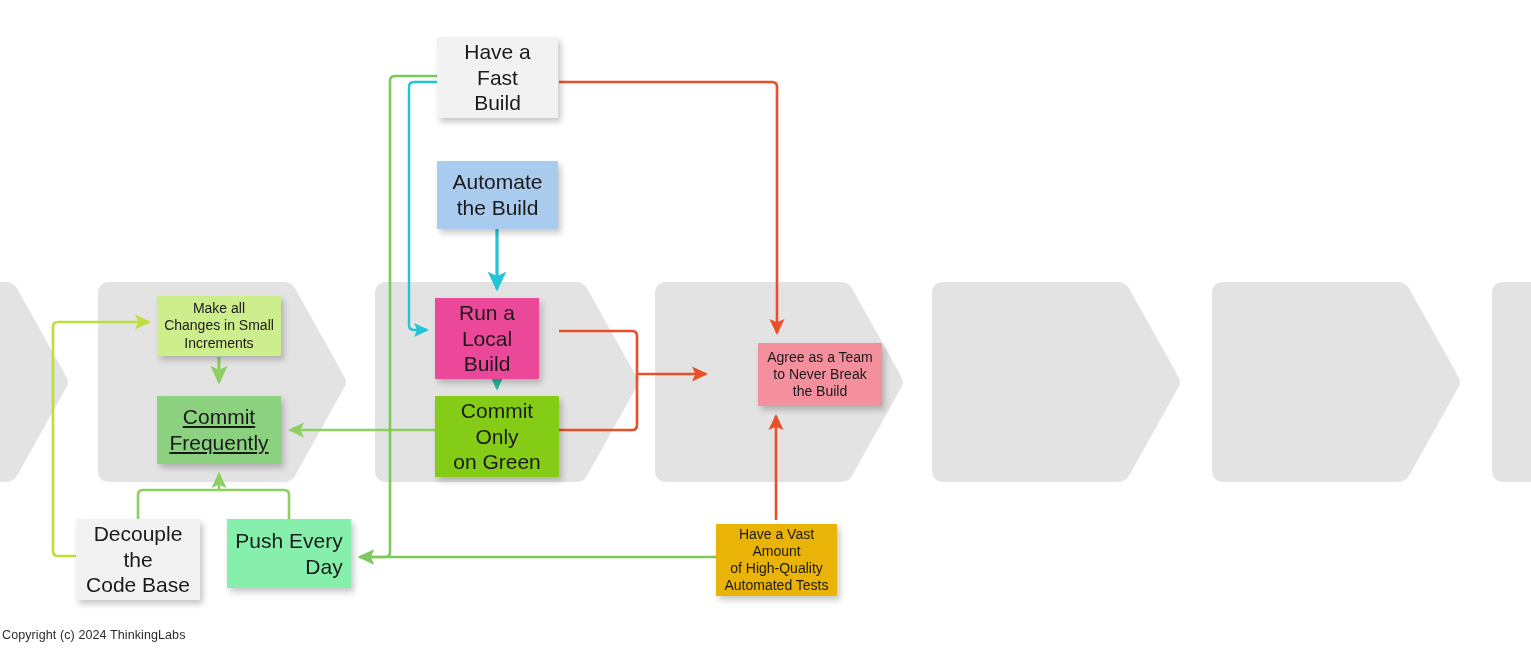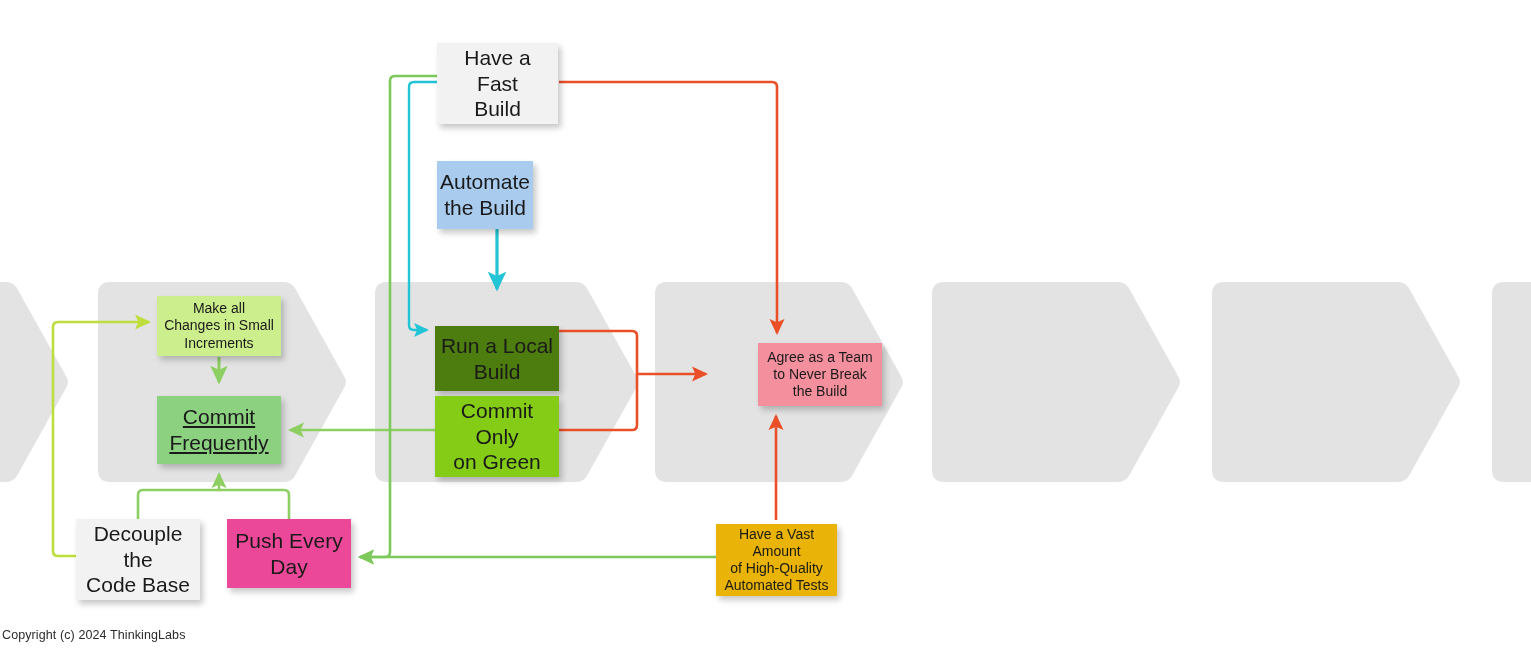--- a/index.html
+++ b/index.html
@@ -116,36 +116,36 @@
     <path d="M138,519 L138,495 Q138,490 143,490 L219,490 L219,474" fill="none" stroke="#8dcf62" stroke-width="2.6" marker-end="url(#ah-lgreen)"></path>
 
     <path d="M289,519 L289,495 Q289,490 284,490 L219,490" fill="none" stroke="#8dcf62" stroke-width="2.6"></path>
 
     <path d="M437,76 L395,76 Q390,76 390,81 L390,552 Q390,557 385,557 L360,557" fill="none" stroke="#7ec95b" stroke-width="2.6" marker-end="url(#ah-green)"></path>
 
     <path d="M716,557 L360,557" fill="none" stroke="#7ec95b" stroke-width="2.6" marker-end="url(#ah-green)"></path>
   </svg>
 
   <div id="node-layer">
-      <div class="node big" style="left: 437px; top: 43px; width: 121px; min-height: 76px; background: rgb(242, 242, 242);">Have a Fast
+      <div class="node big" style="left: 437px; top: 37px; width: 121px; min-height: 76px; background: rgb(242, 242, 242);">Have a Fast
 Build</div>
-      <div class="node big" style="left: 437px; top: 161px; width: 96px; min-height: 68px; background: rgb(168, 203, 238);">Automate
+      <div class="node big" style="left: 437px; top: 161px; width: 121px; min-height: 68px; background: rgb(168, 203, 238);">Automate
 the Build</div>
-      <div class="node big" style="left: 435px; top: 298px; width: 124px; min-height: 65px; background: #4d7c0f; margin-top: 28px;">Run a Local
+      <div class="node big" style="left: 435px; top: 298px; width: 104px; min-height: 65px; background: #ec4899;">Run a Local
 Build</div>
       <div class="node big" style="left: 435px; top: 396px; width: 124px; min-height: 68px; background: #84cc16;">Commit Only
 on Green</div>
       <div class="node small" style="left: 157px; top: 296px; width: 124px; min-height: 60px; background: rgb(205, 238, 140);">Make all
 Changes in Small
 Increments</div>
       <div class="node big" style="left: 157px; top: 396px; width: 124px; min-height: 68px; background: rgb(139, 209, 128); text-decoration: underline;">Commit
 Frequently</div>
       <div class="node big" style="left: 76px; top: 519px; width: 124px; min-height: 69px; background: rgb(242, 242, 242);">Decouple the
 Code Base</div>
-      <div class="node big" style="left: 227px; top: 519px; width: 124px; min-height: 69px; background: #ec4899;">Push Every
+      <div class="node big" style="left: 227px; top: 519px; width: 124px; min-height: 69px; background: #86efac; text-align: right;">Push Every
 Day</div>
       <div class="node small" style="left: 714px; top: 343px; width: 124px; min-height: 63px; background: rgb(244, 144, 158); margin-left: 44px;">Agree as a Team
 to Never Break
 the Build</div>
       <div class="node small" style="left: 716px; top: 524px; width: 121px; min-height: 62px; background: #eab308;">Have a Vast Amount
 of  High-Quality
 Automated Tests</div>
     </div>
 
   <div class="copyright">Copyright (c) 2024 ThinkingLabs</div>

